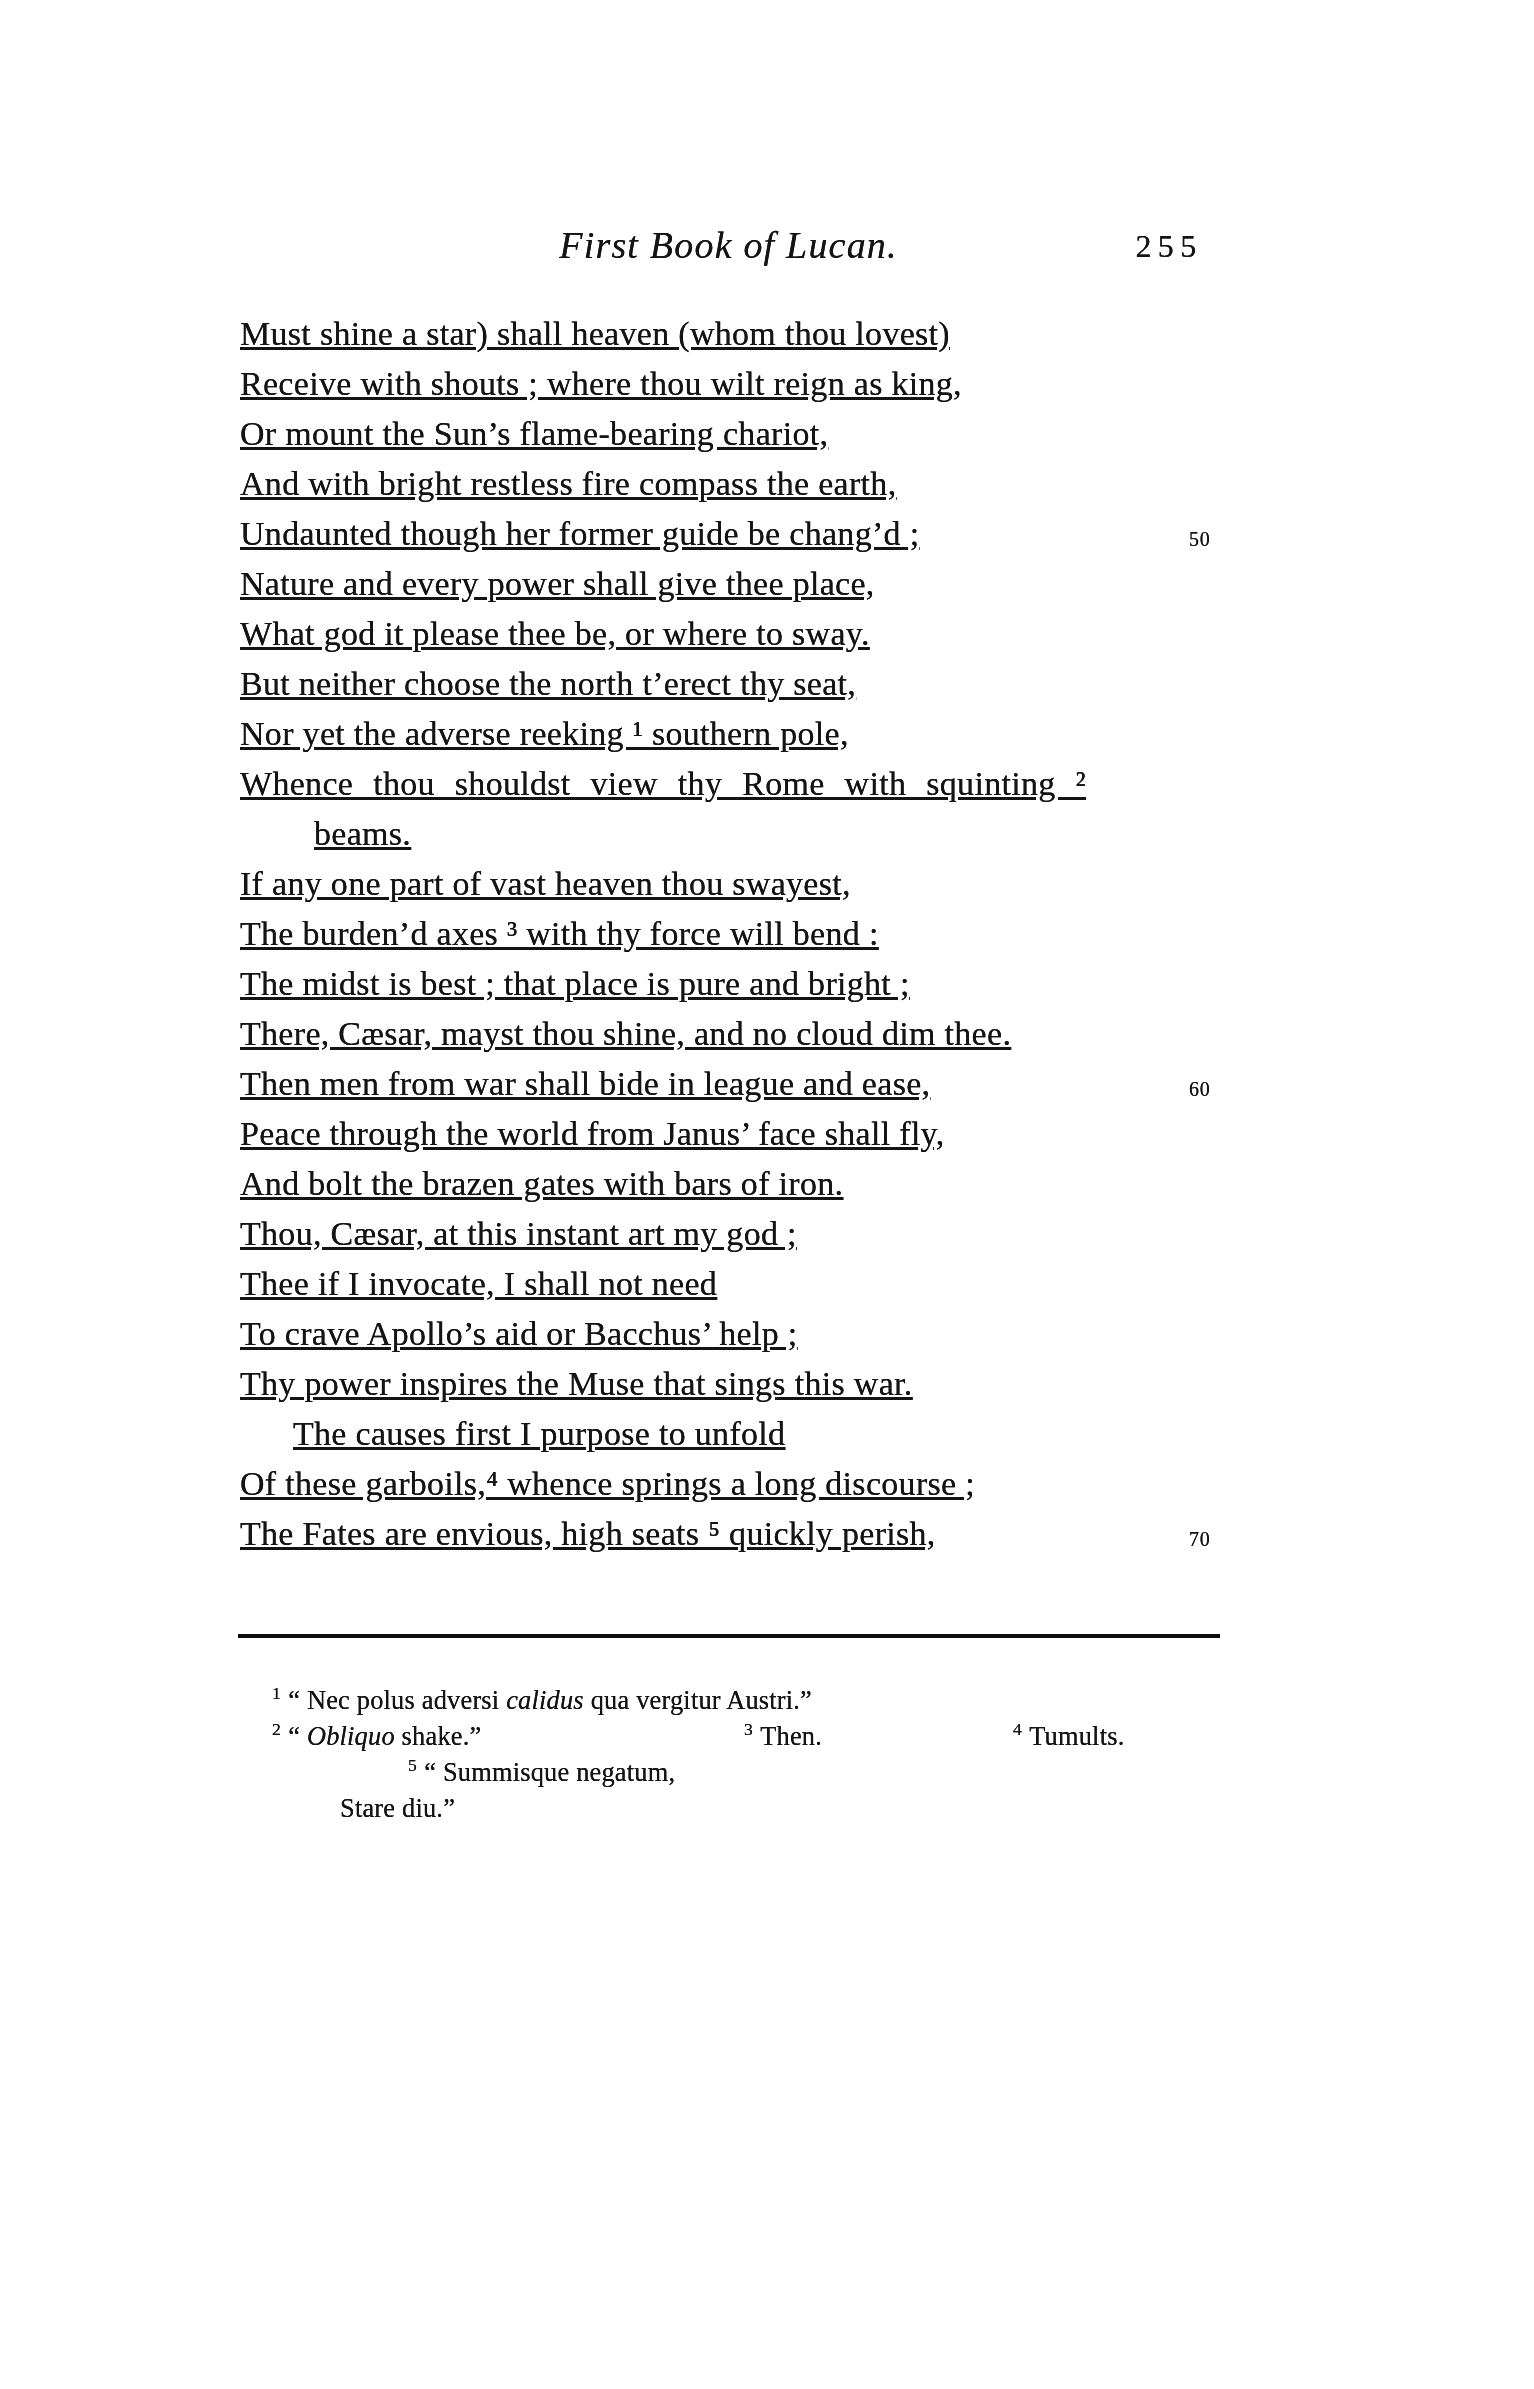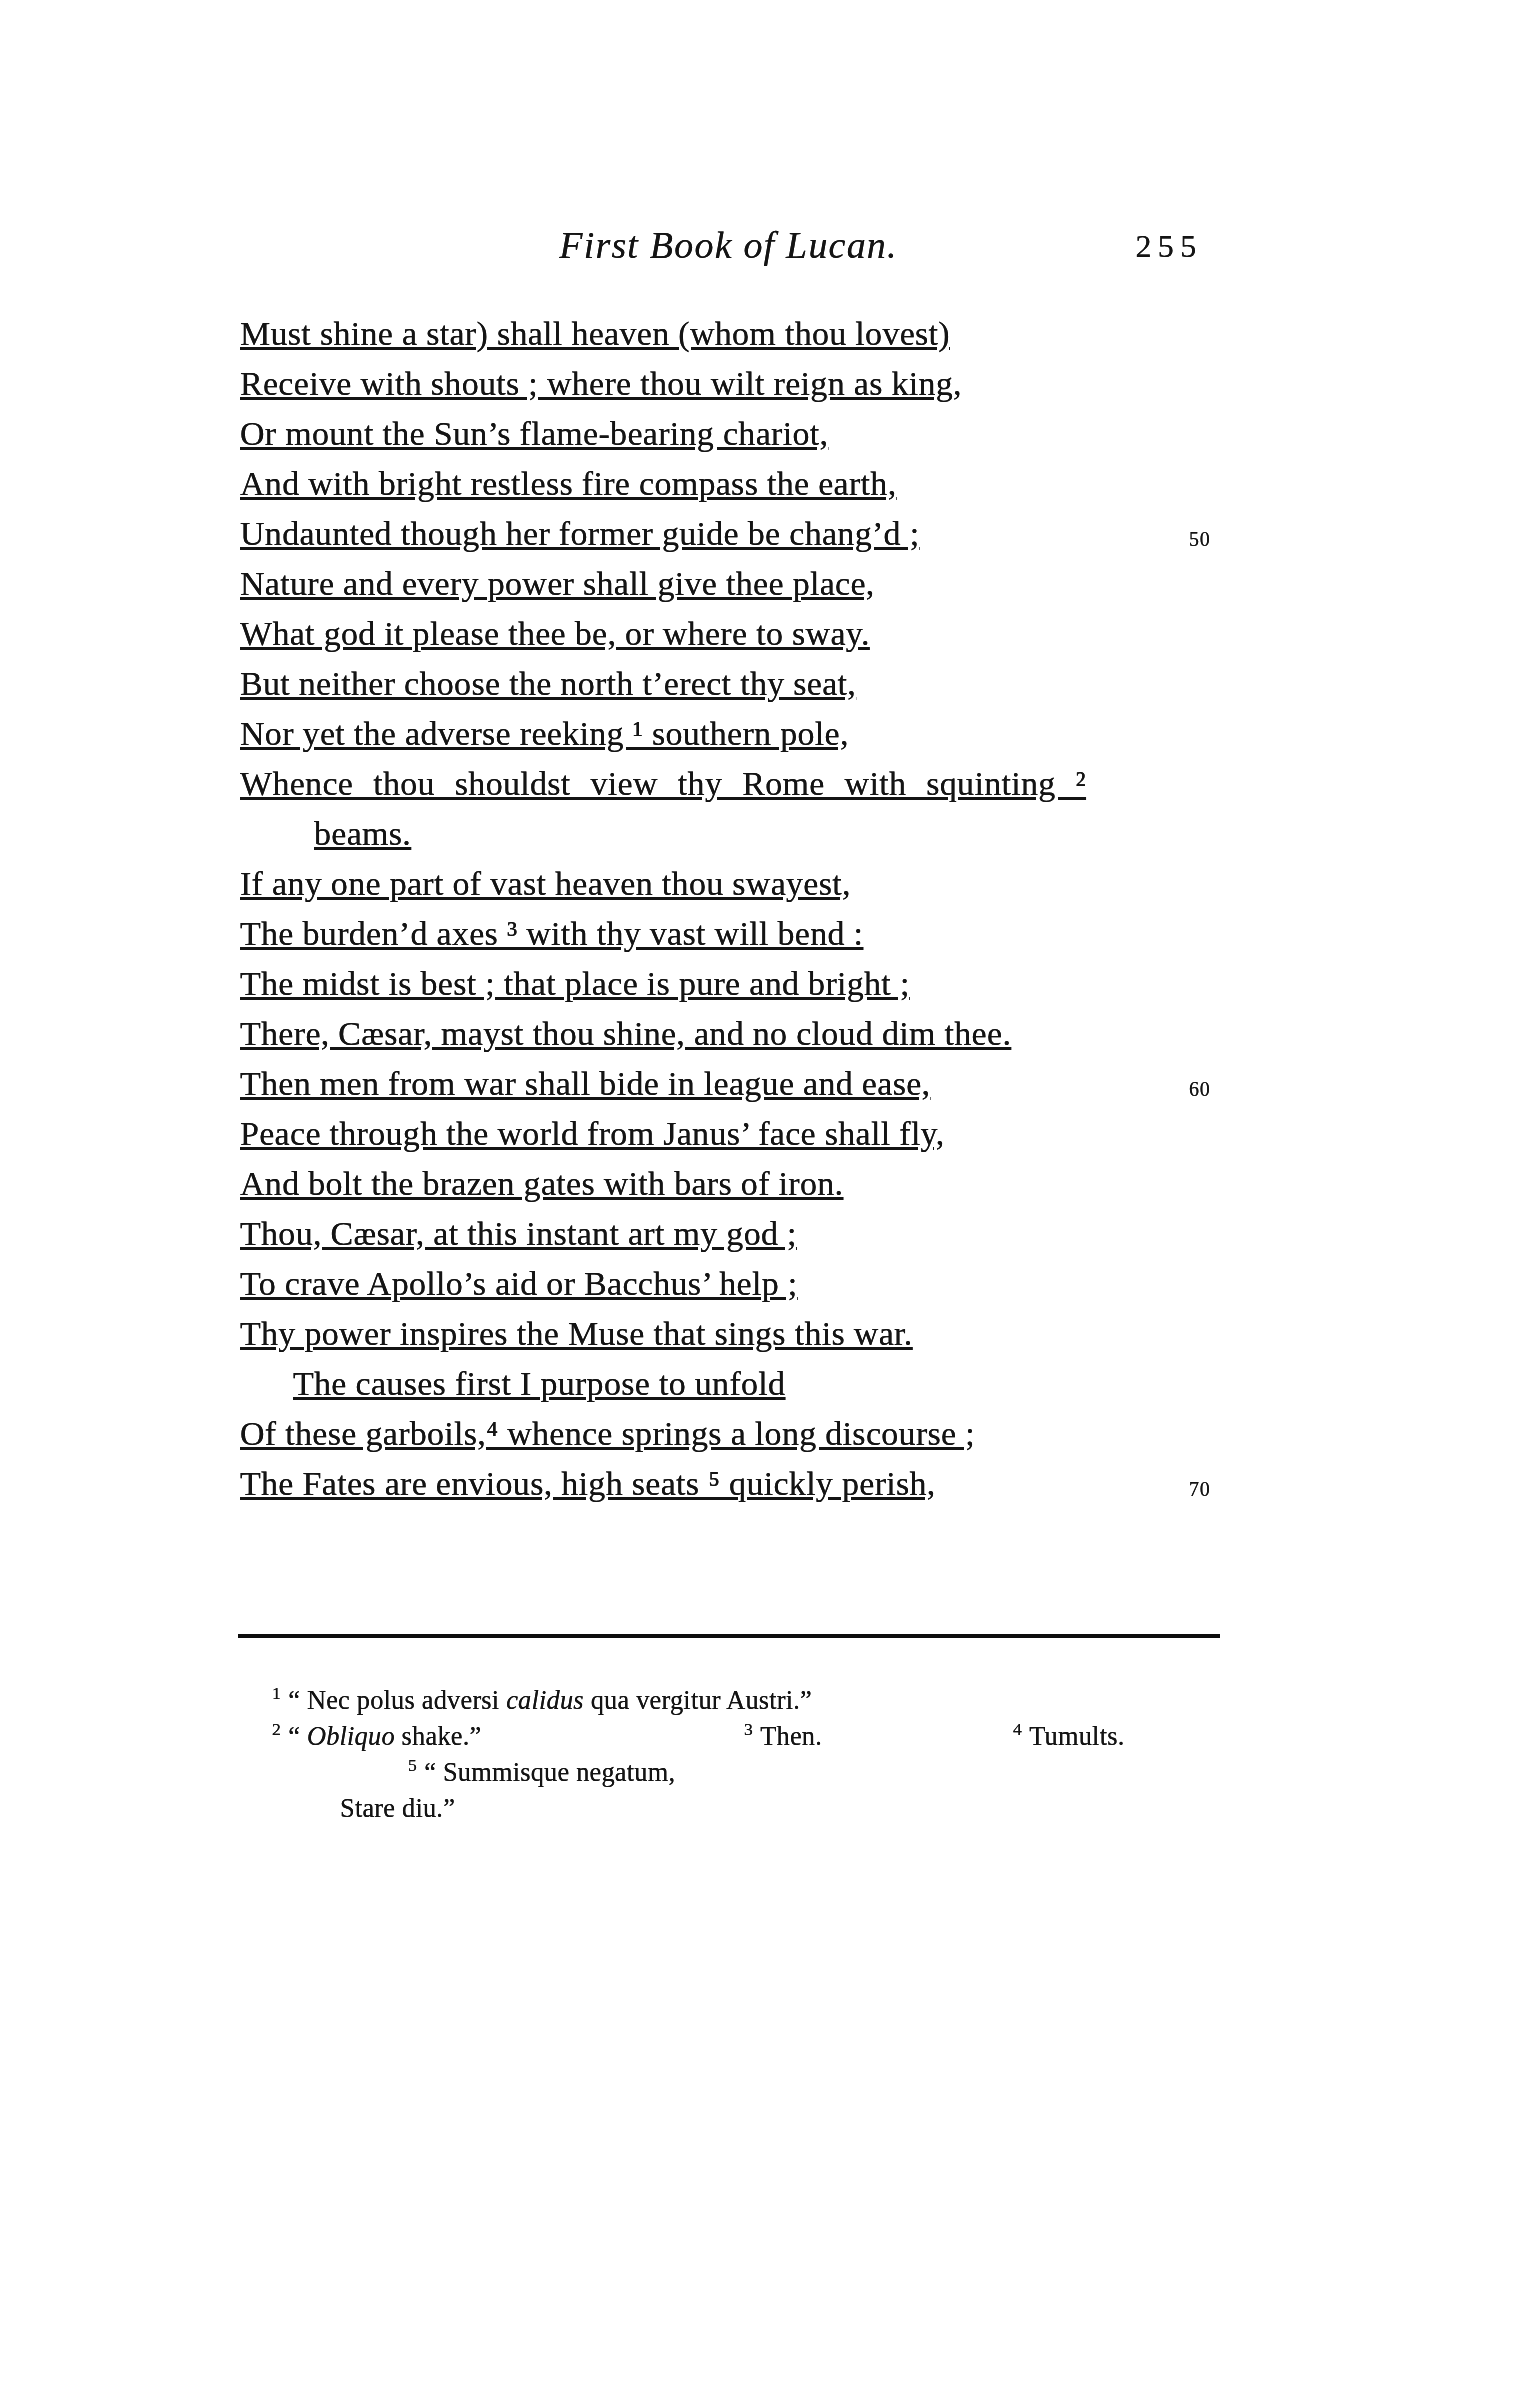--- a/index.html
+++ b/index.html
@@ -90,27 +90,28 @@
   <div class="line"><span>Or mount the Sun’s flame-bearing chariot,</span></div>
   <div class="line"><span>And with bright restless fire compass the earth,</span></div>
   <div class="line"><span>Undaunted though her former guide be chang’d ;</span><span class="num">50</span></div>
   <div class="line"><span>Nature and every power shall give thee place,</span></div>
   <div class="line"><span>What god it please thee be, or where to sway.</span></div>
   <div class="line"><span>But neither choose the north t’erect thy seat,</span></div>
   <div class="line"><span>Nor yet the adverse reeking ¹ southern pole,</span></div>
   <div class="line wide-spacing"><span>Whence thou shouldst view thy Rome with squinting ²</span></div>
   <div class="line indent-beams"><span>beams.</span></div>
   <div class="line"><span>If any one part of vast heaven thou swayest,</span></div>
-  <div class="line"><span>The burden’d axes ³ with thy vast will bend :</span></div>
+  <div class="line"><span>The burden’d axes ³ with thy force will bend :</span></div>
   <div class="line"><span>The midst is best ; that place is pure and bright ;</span></div>
   <div class="line"><span>There, Cæsar, mayst thou shine, and no cloud dim thee.</span></div>
   <div class="line"><span>Then men from war shall bide in league and ease,</span><span class="num">60</span></div>
   <div class="line"><span>Peace through the world from Janus’ face shall fly,</span></div>
   <div class="line"><span>And bolt the brazen gates with bars of iron.</span></div>
   <div class="line"><span>Thou, Cæsar, at this instant art my god ;</span></div>
+  <div class="line"><span>Thee if I invocate, I shall not need</span></div>
   <div class="line"><span>To crave Apollo’s aid or Bacchus’ help ;</span></div>
   <div class="line"><span>Thy power inspires the Muse that sings this war.</span></div>
   <div class="line indent-para"><span>The causes first I purpose to unfold</span></div>
   <div class="line"><span>Of these garboils,⁴ whence springs a long discourse ;</span></div>
   <div class="line"><span>The Fates are envious, high seats ⁵ quickly perish,</span><span class="num">70</span></div>
 </main>
 
 <div class="rule"></div>
 
 <footer class="footnotes">

